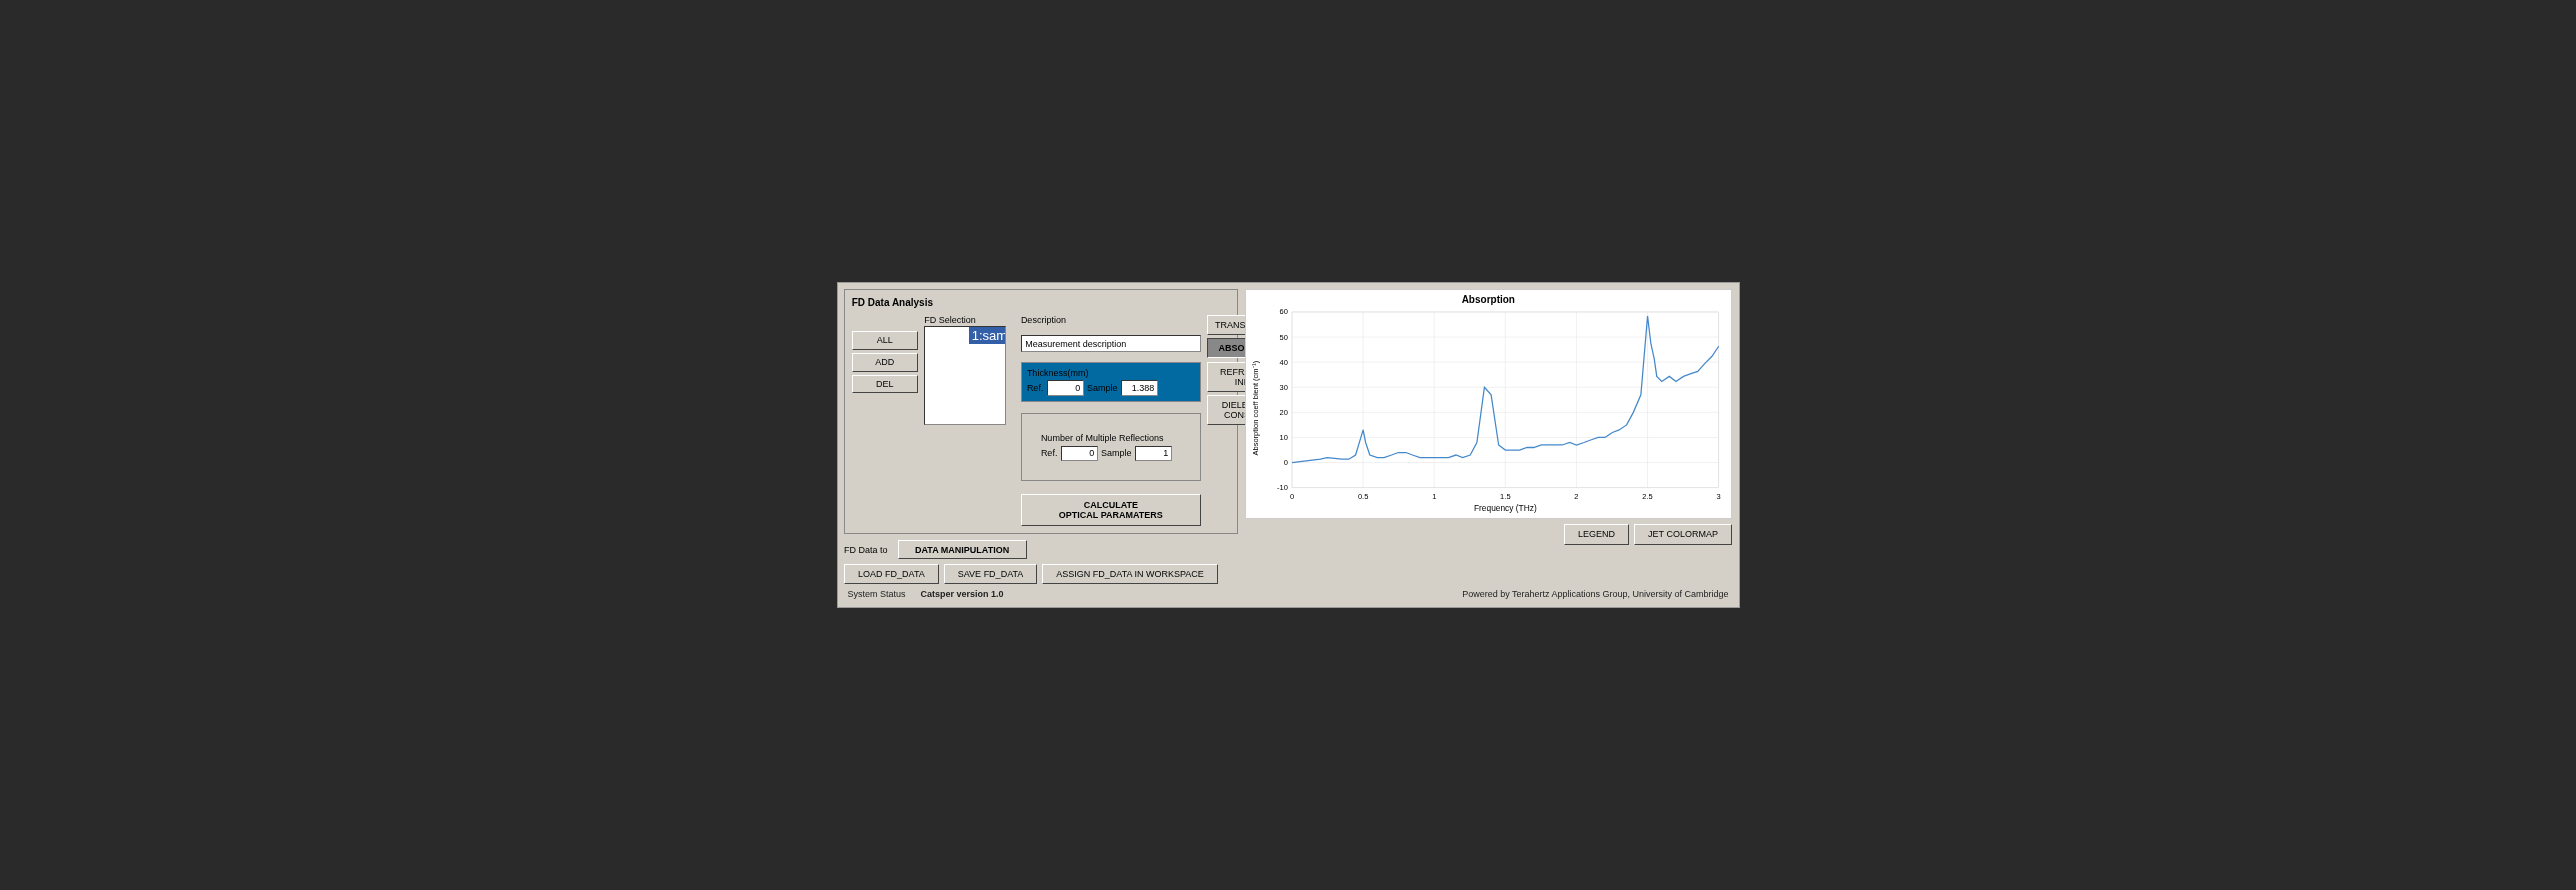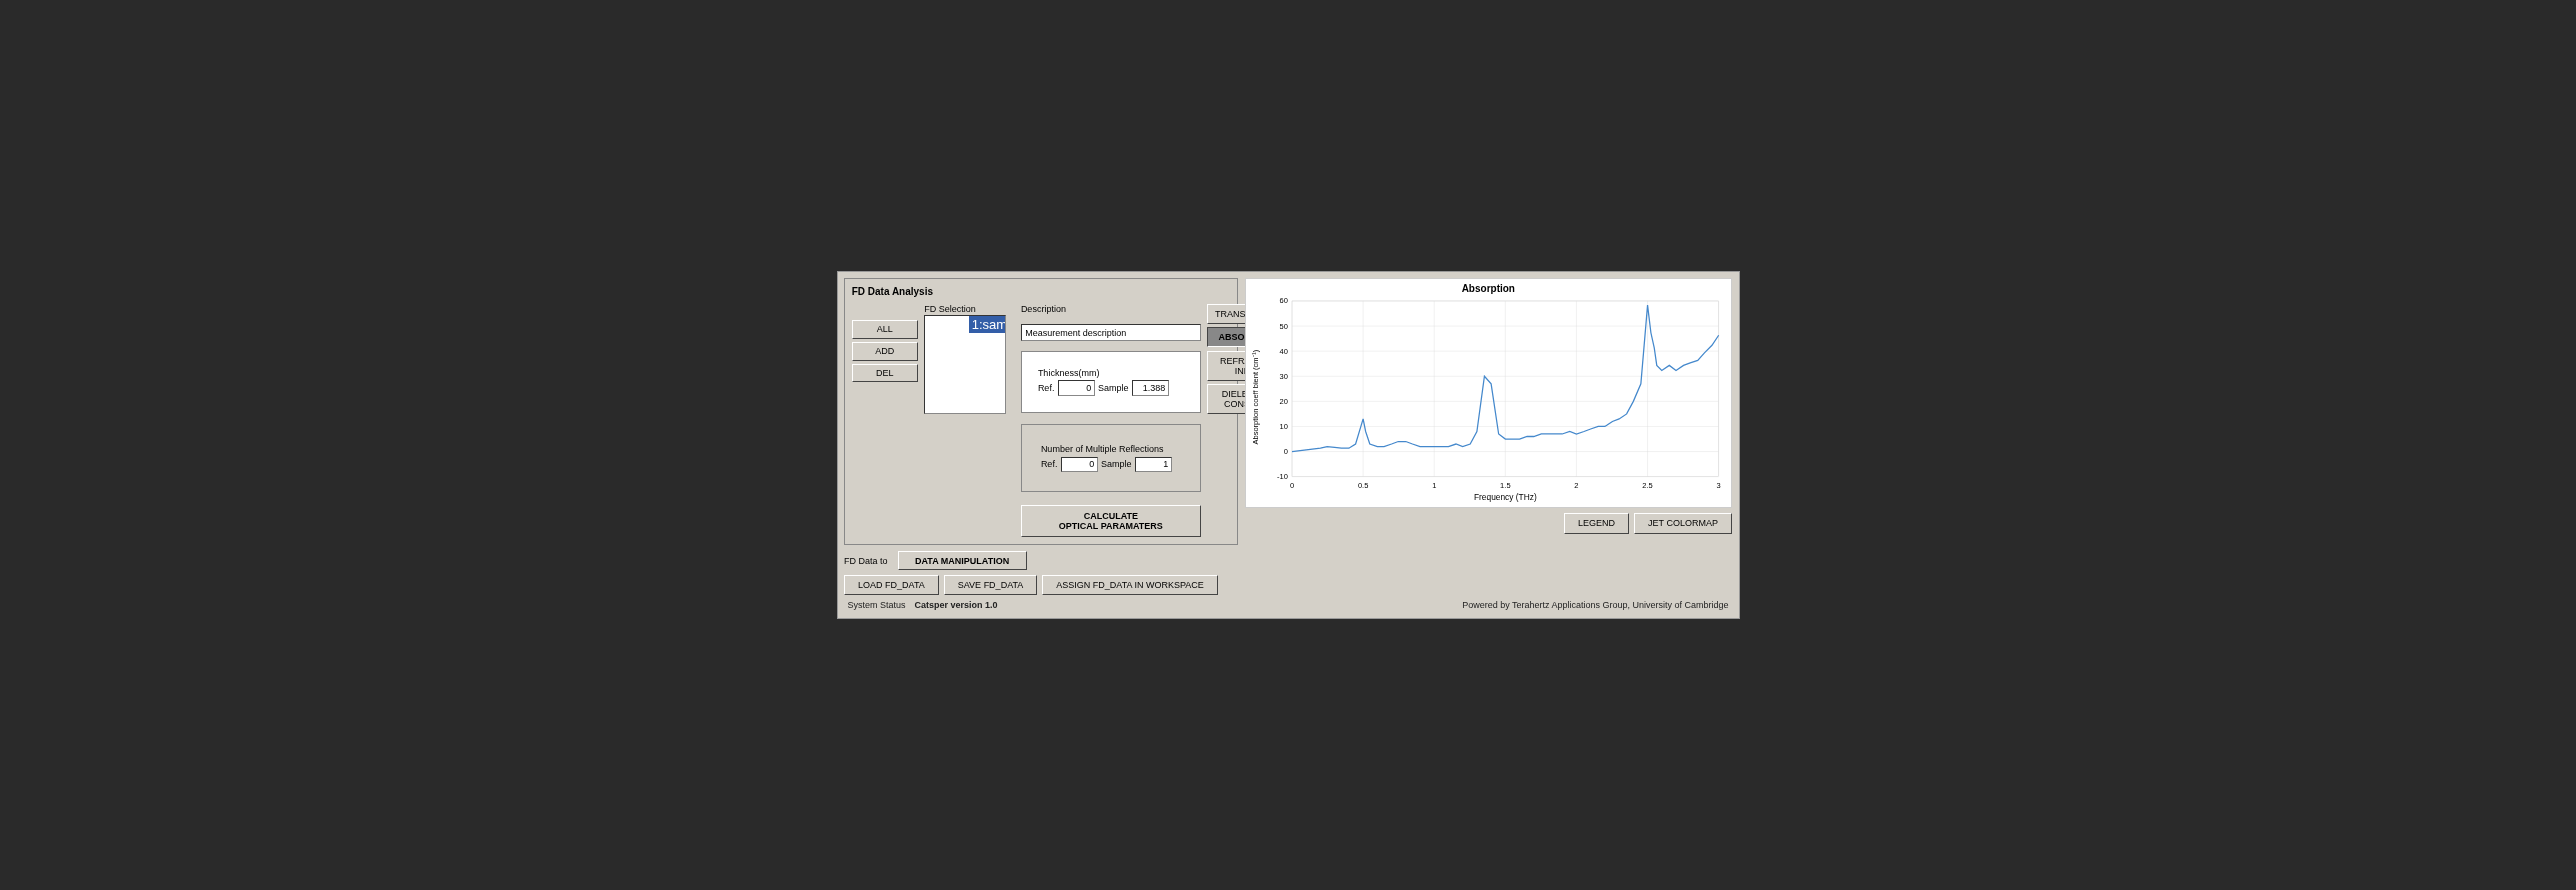--- a/index.html
+++ b/index.html
@@ -93,22 +93,22 @@
     .desc-input {
       border: 0.8px inset #888;
       background: #fff;
       padding: 1.6px 3.3px;
       font-size: 9px;
       width: 180px;
       height: 16.4px;
     }
     .thickness-group {
       border: 0.8px solid #888;
-      padding: 16px;
-      background: #ffffff;
+      padding: 5px;
+      background: #0369a1;
     }
     .thickness-label {
       font-size: 9px;
       margin-bottom: 2.5px;
     }
     .ref-sample-row {
       display: flex;
       align-items: center;
       gap: 3.3px;
       font-size: 9px;
@@ -222,21 +222,21 @@
     }
     .status-bar {
       display: flex;
       justify-content: space-between;
       align-items: center;
       padding: 1.6px 3.3px;
       font-size: 9px;
     }
     .status-left {
       display: flex;
-      gap: 9px;
+      gap: 15px;
     }
     .status-text {
       font-size: 9px;
       color: #222;
     }
     .status-bold {
       font-weight: bold;
     }
     .main-layout {
       display: flex;

